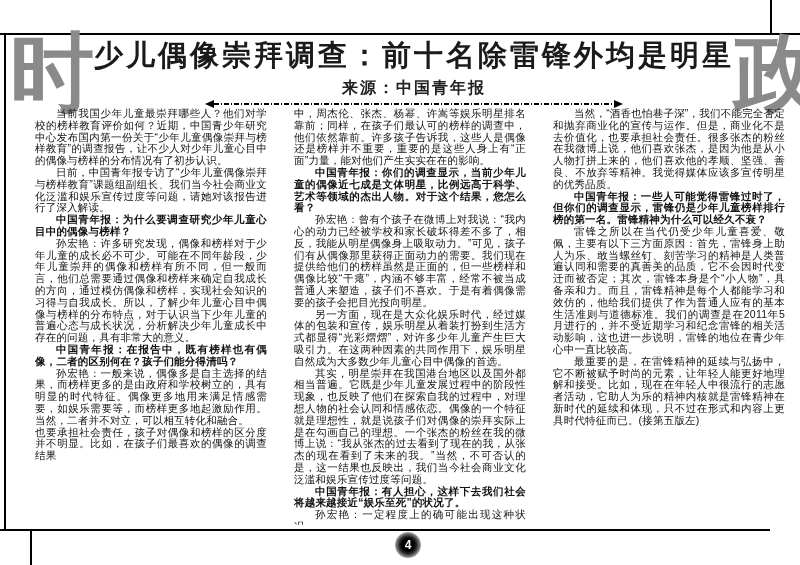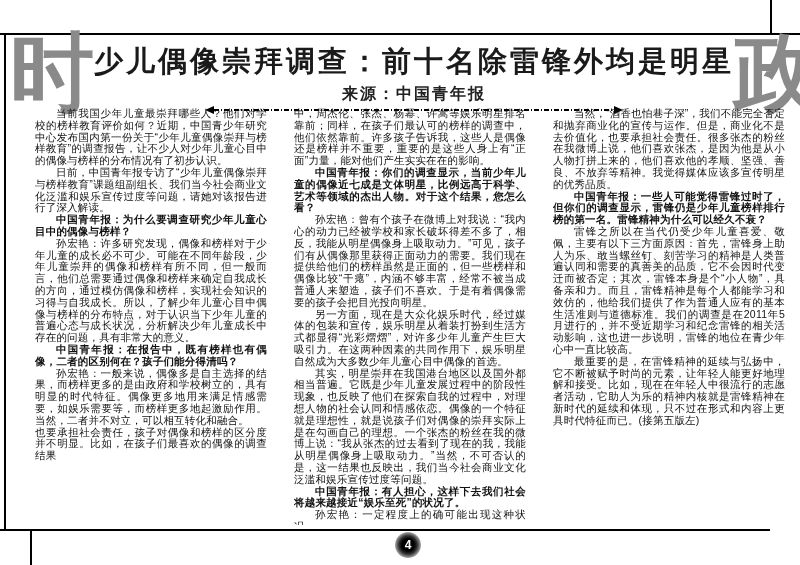--- a/index.html
+++ b/index.html
@@ -16,21 +16,21 @@
   #bottom-rule { top:529px; left:0; width:770px; height:2px; }
   #botleft-vline { top:531px; left:30px; width:2px; height:34px; }
 
   
   .header { position:absolute; top:36px; left:10px; right:10px; height:74px; display:flex; align-items:flex-start; }
   .big-char {
     width:112px; font-family:"Liberation Serif", serif; font-weight:bold;
     font-size:84px; line-height:74px; color:#8a8a8a; text-align:center;
     transform:scaleY(1.02);
   }
-  .header-mid { flex:1; text-align:center; padding-top:6px; }
+  .header-mid { flex:1; text-align:center; padding-top:0; }
   .title {
     font-family:"Liberation Serif", serif; font-weight:bold; font-size:29px;
     letter-spacing:3px; color:#1a1a1a; white-space:nowrap;
   }
   .source-row { margin-top:2px; }
   .source-text { font-size:16px; font-weight:bold; letter-spacing:2px; color:#222; }
   .arrow-line { width:418px; margin:1px auto 0; display:flex; align-items:center; height:8px; }
   .arrow-line .line {
     flex:1; height:2px;
     background:repeating-linear-gradient(90deg,#000 0 5px,transparent 5px 7px,#000 7px 8px,transparent 8px 10px);
@@ -92,21 +92,21 @@
         <p class="para indent">孙宏艳：许多研究发现，偶像和榜样对于少年儿童的成长必不可少。可能在不同年龄段，少年儿童崇拜的偶像和榜样有所不同，但一般而言，他们总需要通过偶像和榜样来确定自我成长的方向，通过模仿偶像和榜样，实现社会知识的习得与自我成长。所以，了解少年儿童心目中偶像与榜样的分布特点，对于认识当下少年儿童的普遍心态与成长状况，分析解决少年儿童成长中存在的问题，具有非常大的意义。</p>
         <p class="para bold indent">中国青年报：在报告中，既有榜样也有偶像，二者的区别何在？孩子们能分得清吗？</p>
         <p class="para indent">孙宏艳：一般来说，偶像多是自主选择的结果，而榜样更多的是由政府和学校树立的，具有明显的时代特征。偶像更多地用来满足情感需要，如娱乐需要等，而榜样更多地起激励作用。当然，二者并不对立，可以相互转化和融合。</p>
         <p class="para">也要承担社会责任，孩子对偶像和榜样的区分度并不明显。比如，在孩子们最喜欢的偶像的调查结果</p>
       </div>
     <div class="col">
         <p class="para">中，周杰伦、张杰、杨幂、许嵩等娱乐明星排名靠前；同样，在孩子们最认可的榜样的调查中，他们依然靠前。许多孩子告诉我，这些人是偶像还是榜样并不重要，重要的是这些人身上有“正面”力量，能对他们产生实实在在的影响。</p>
         <p class="para bold indent">中国青年报：你们的调查显示，当前少年儿童的偶像近七成是文体明星，比例远高于科学、艺术等领域的杰出人物。对于这个结果，您怎么看？</p>
         <p class="para indent">孙宏艳：曾有个孩子在微博上对我说：“我内心的动力已经被学校和家长破坏得差不多了，相反，我能从明星偶像身上吸取动力。”可见，孩子们有从偶像那里获得正面动力的需要。我们现在提供给他们的榜样虽然是正面的，但一些榜样和偶像比较“干瘪”，内涵不够丰富，经常不被当成普通人来塑造，孩子们不喜欢。于是有着偶像需要的孩子会把目光投向明星。</p>
         <p class="para indent">另一方面，现在是大众化娱乐时代，经过媒体的包装和宣传，娱乐明星从着装打扮到生活方式都显得“光彩熠熠”，对许多少年儿童产生巨大吸引力。在这两种因素的共同作用下，娱乐明星自然成为大多数少年儿童心目中偶像的首选。</p>
-        <p class="para indent">其实，明星崇拜在我国港台地区以及国外都相当普遍。它既是少年儿童发展过程中的阶段性现象，也反映了他们在探索自我的过程中，对理想人物的社会认同和情感依恋。偶像的一个特征就是理想性，就是说孩子们对偶像的崇拜实际上是在勾画自己的理想。一个张杰的粉丝在我的微博上说：“我从张杰的过去看到了现在的我，我能从明星偶像身上吸取动力。”当然，不可否认的是，这一结果也反映出，我们当今社会商业文化泛滥和娱乐宣传过度等问题。</p>
+        <p class="para indent">其实，明星崇拜在我国港台地区以及国外都相当普遍。它既是少年儿童发展过程中的阶段性现象，也反映了他们在探索自我的过程中，对理想人物的社会认同和情感依恋。偶像的一个特征就是理想性，就是说孩子们对偶像的崇拜实际上是在勾画自己的理想。一个张杰的粉丝在我的微博上说：“我从张杰的过去看到了现在的我，从张杰的现在看到了未来的我。”当然，不可否认的是，这一结果也反映出，我们当今社会商业文化泛滥和娱乐宣传过度等问题。</p>
         <p class="para bold indent">中国青年报：有人担心，这样下去我们社会将越来越接近“娱乐至死”的状况了。</p>
         <p class="para indent">孙宏艳：一定程度上的确可能出现这种状况。</p>
       </div>
     <div class="col">
         <p class="para indent">当然，“酒香也怕巷子深”，我们不能完全否定和抛弃商业化的宣传与运作。但是，商业化不是去价值化，也要承担社会责任。很多张杰的粉丝在我微博上说，他们喜欢张杰，是因为他是从小人物打拼上来的，他们喜欢他的孝顺、坚强、善良、不放弃等精神。我觉得媒体应该多宣传明星的优秀品质。</p>
         <p class="para bold indent">中国青年报：一些人可能觉得雷锋过时了，但你们的调查显示，雷锋仍是少年儿童榜样排行榜的第一名。雷锋精神为什么可以经久不衰？</p>
         <p class="para indent">雷锋之所以在当代仍受少年儿童喜爱、敬佩，主要有以下三方面原因：首先，雷锋身上助人为乐、敢当螺丝钉、刻苦学习的精神是人类普遍认同和需要的真善美的品质，它不会因时代变迁而被否定；其次，雷锋本身是个“小人物”，具备亲和力。而且，雷锋精神是每个人都能学习和效仿的，他给我们提供了作为普通人应有的基本生活准则与道德标准。我们的调查是在2011年5月进行的，并不受近期学习和纪念雷锋的相关活动影响，这也进一步说明，雷锋的地位在青少年心中一直比较高。</p>
         <p class="para indent">最重要的是，在雷锋精神的延续与弘扬中，它不断被赋予时尚的元素，让年轻人能更好地理解和接受。比如，现在在年轻人中很流行的志愿者活动，它助人为乐的精神内核就是雷锋精神在新时代的延续和体现，只不过在形式和内容上更具时代特征而已。(接第五版左)</p>
       </div>
   </div>

